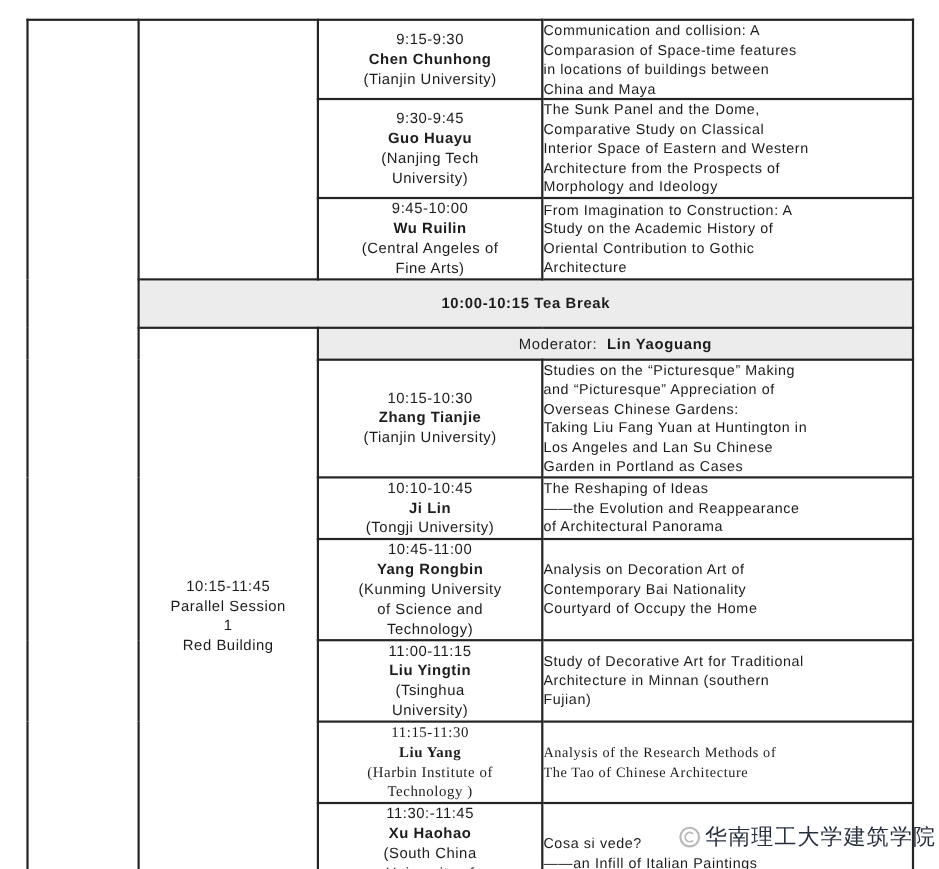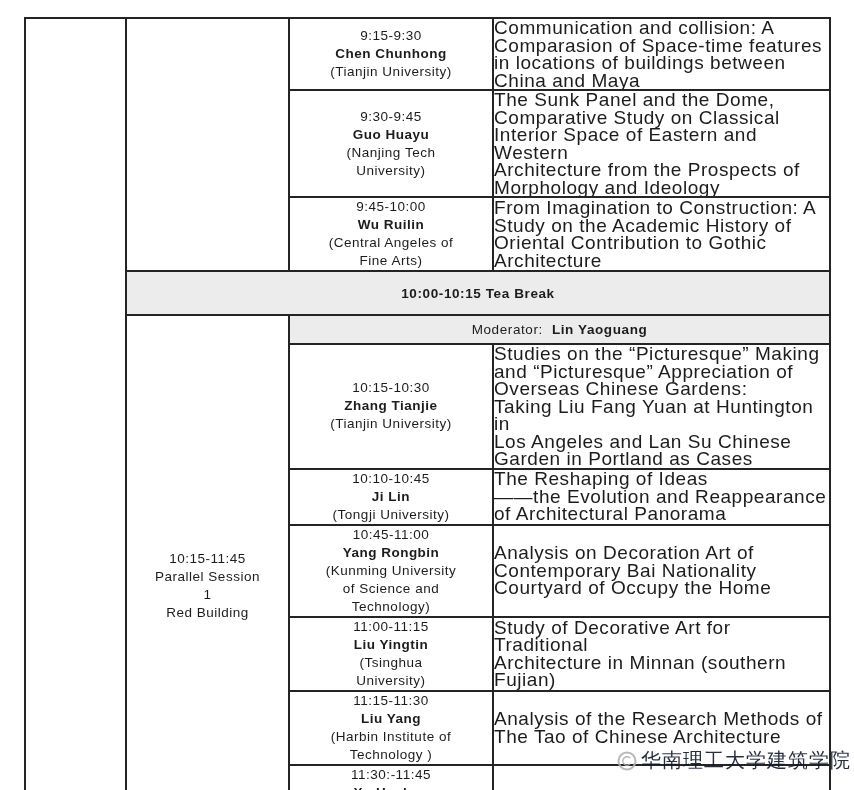--- a/index.html
+++ b/index.html
@@ -24,32 +24,32 @@
 
   tr.h0  { height:70px; }
   tr.h1  { height:89px; }
   tr.h2  { height:69px; }
   tr.h3  { height:44px; }
   tr.h4  { height:29px; }
   tr.h5  { height:103px; }
   tr.h6  { height:54px; }
   tr.h7  { height:90px; }
   tr.h8  { height:68px;margin-top:20px; }
-  tr.h9  { height:70px; }
+  tr.h9  { height:70px;font-family:Liberation Serif, serif; }
   tr.h10 { height:86px; }
 
   td.speaker {
     text-align:center; font-size:13.5px; line-height:18px; letter-spacing:0.5px;
     padding:2px 2px;
   }
   td.speaker .name { font-weight:bold; }
   td.speaker .affil { white-space:pre-line; }
 
   td.title {
-    text-align:left; font-size:19px; line-height:17.5px; letter-spacing:0.55px;
+    text-align:left; font-size:13px; line-height:17.5px; letter-spacing:0.55px;
     padding:3px 4px 3px 9px; white-space:pre-line;
   }
 
   td.band {
     background:#ececec; text-align:center; font-weight:bold;
     font-size:13.5px; letter-spacing:0.6px;
     border-bottom:3px solid #8d8d8d;
   }
   td.moderator-cell {
     background:#ececec; text-align:center;

